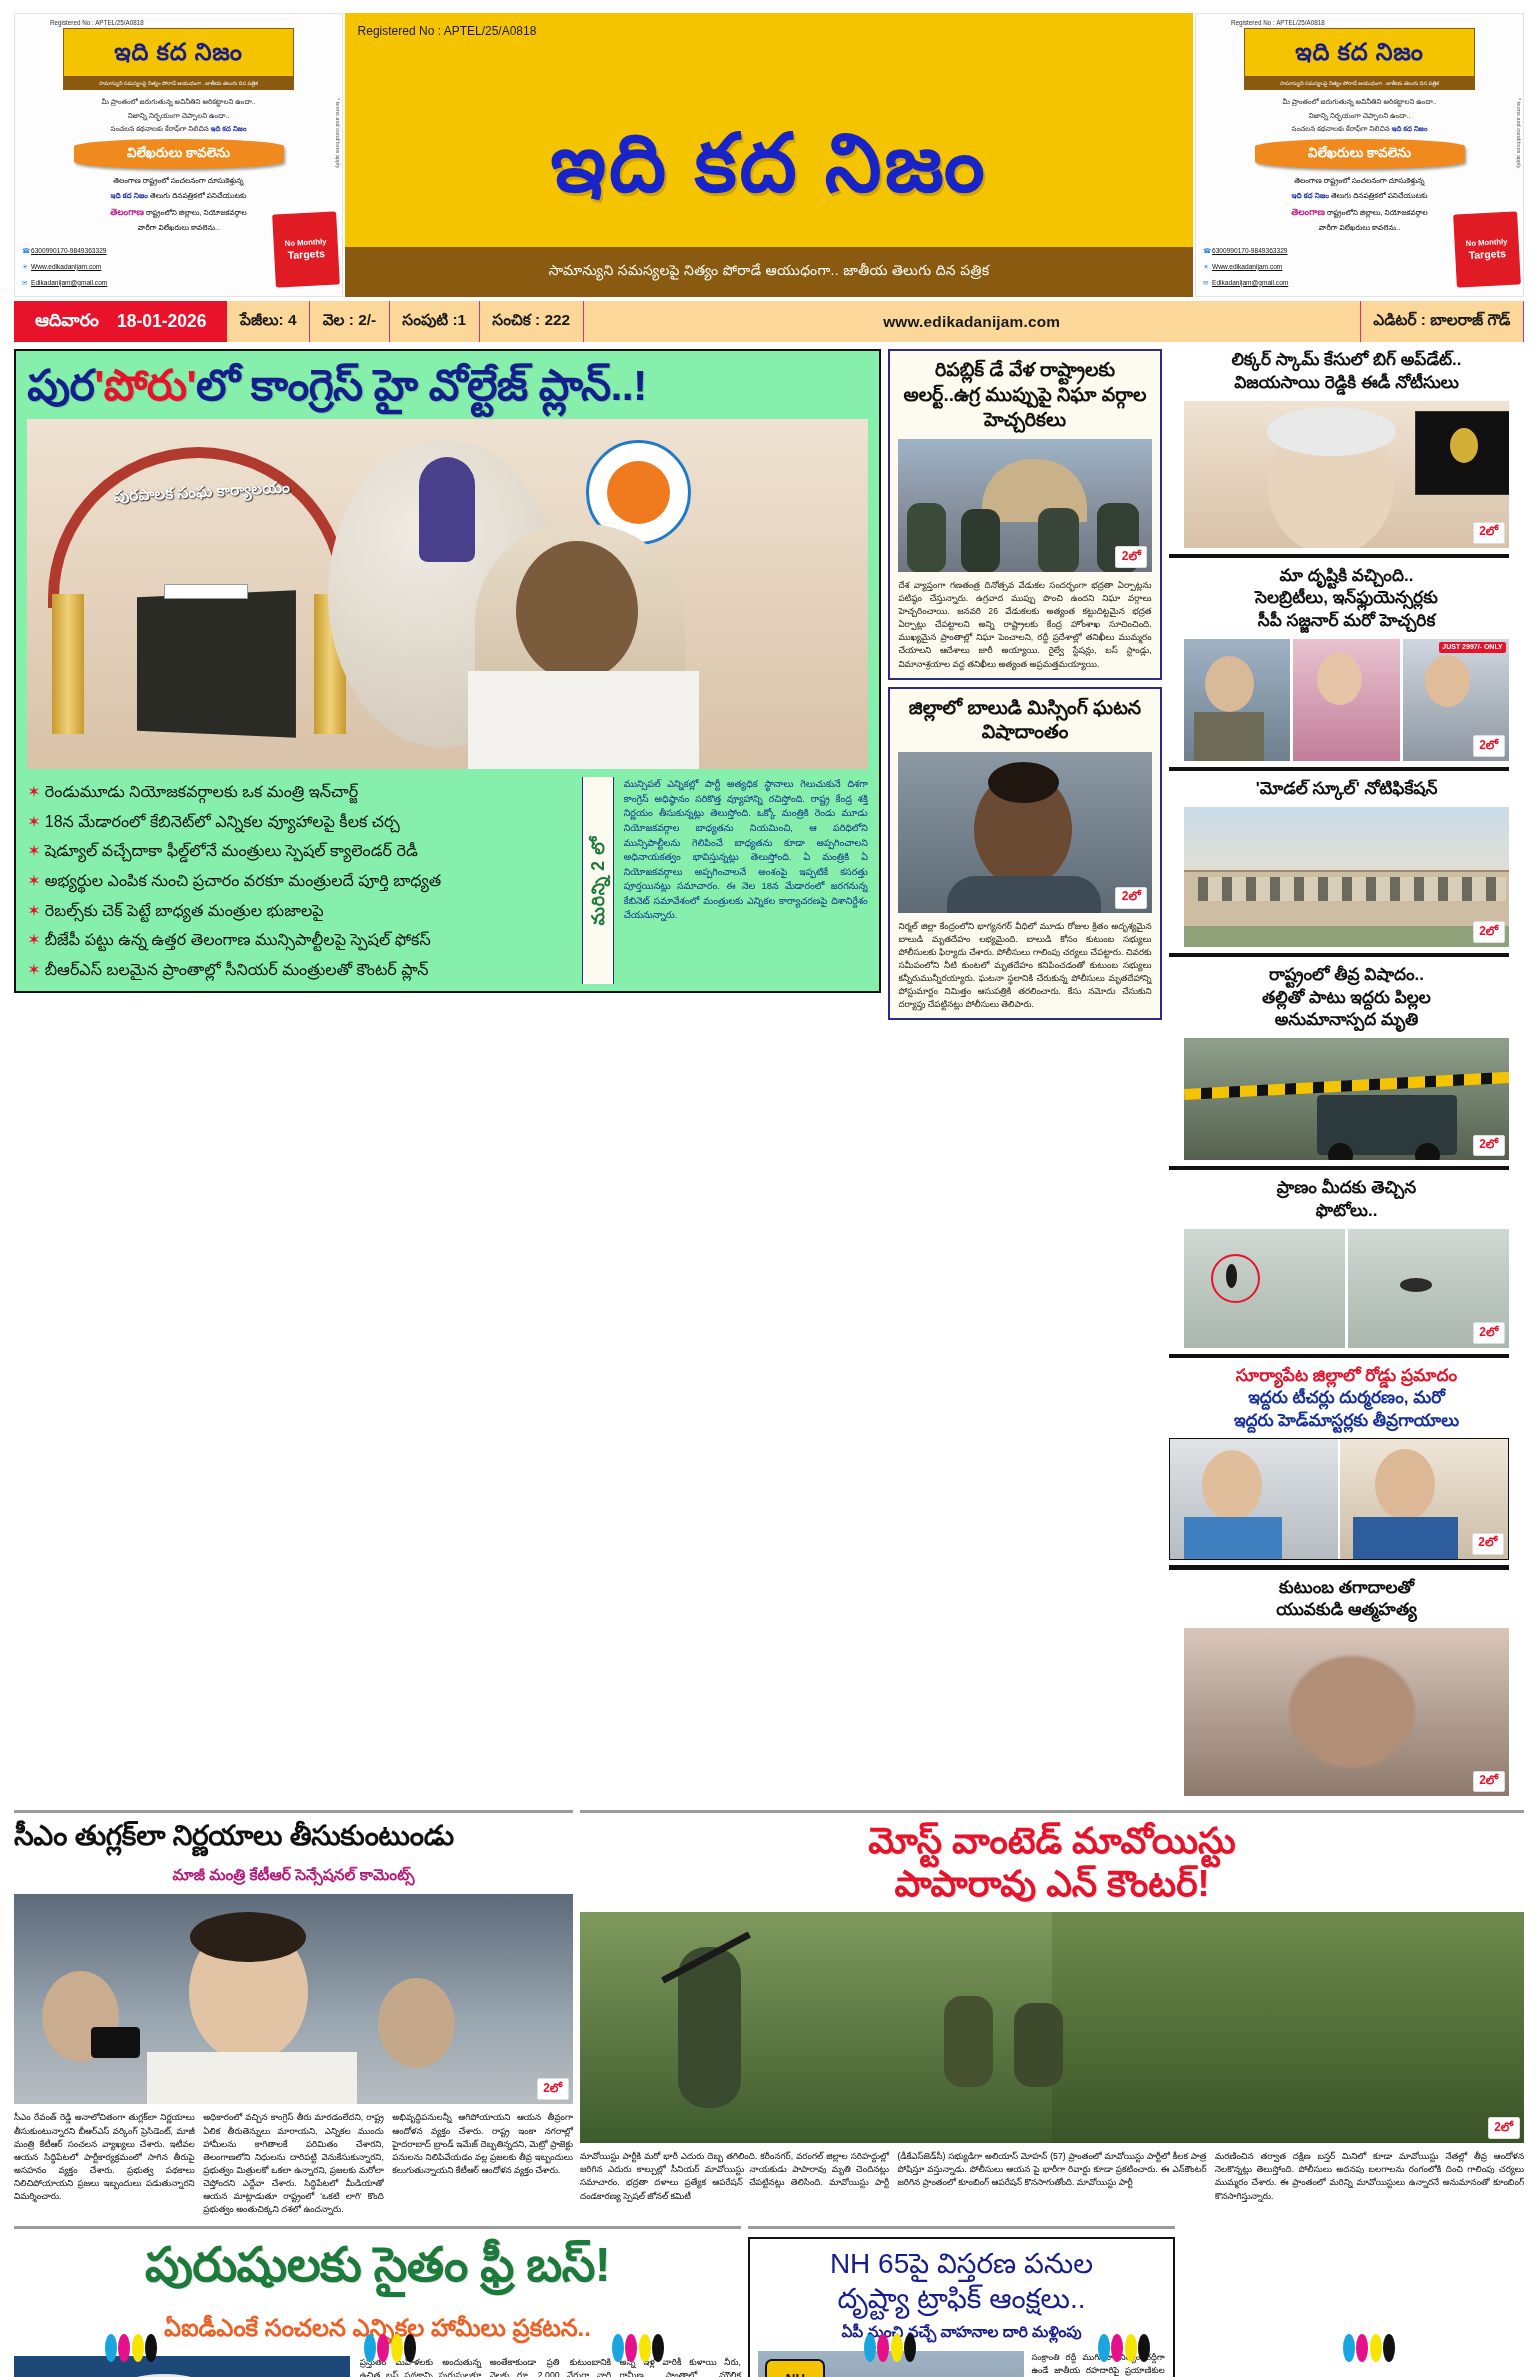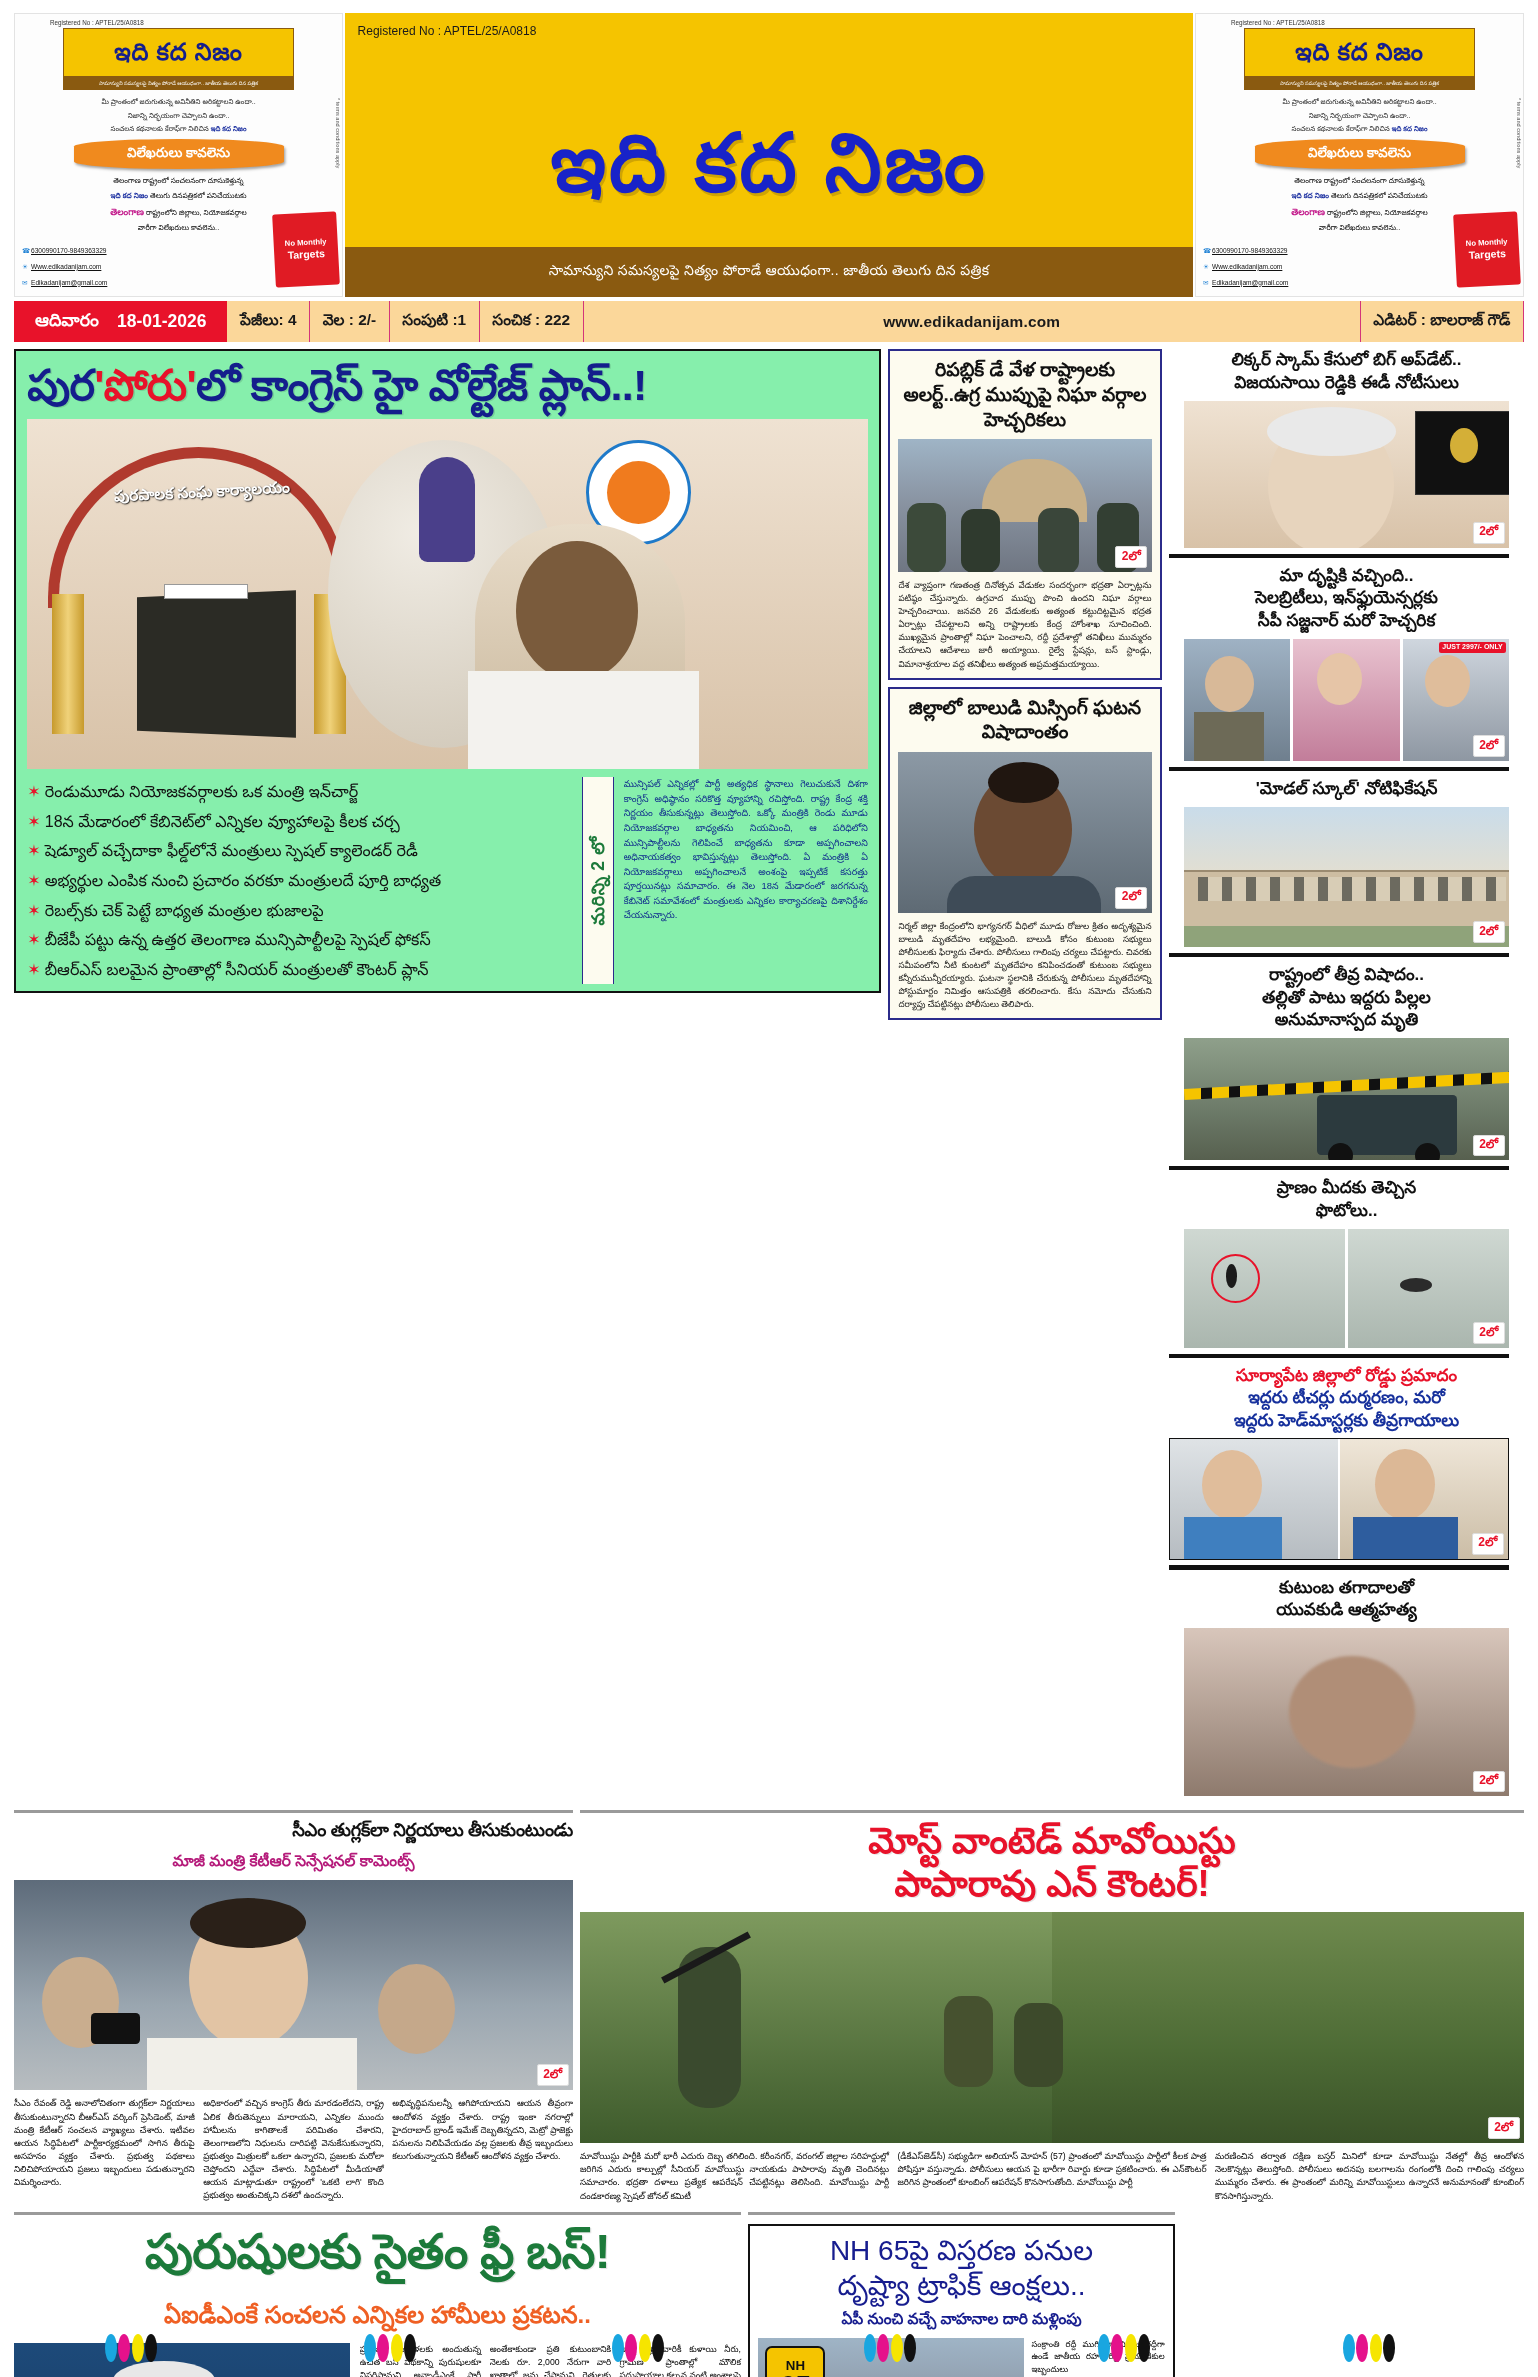--- a/index.html
+++ b/index.html
@@ -140,21 +140,21 @@
   
   .lo2 {
     position: absolute; right: 4.2px; bottom: 4.2px; background: #fff; color: #e8122a;
     font-weight: bold; font-size: 12px; padding: 1.4px 5.6px; border-radius: 2.1px;
     border: 0.7px solid #ddd;
   }
 
   
   .midsec { display: flex; gap: 7px; padding: 8.4px 14px 0 14px; }
   .ktr { width: 559px; border-top: 3.5px solid #9a9a9a; padding-top: 7px; }
-  .ktr h2 { font-size: 18px; font-weight: bold; text-align: right; color: #111; letter-spacing: -0.3px; }
+  .ktr h2 { font-size: 28px; font-weight: bold; text-align: left; color: #111; letter-spacing: -0.3px; }
   .ktr h4 { font-size: 15.4px; font-weight: bold; text-align: center; color: #b51a7a; margin-top: 7px; }
   .ktr .ph { margin-top: 7px; height: 210px; position: relative; overflow: hidden; }
   .ktr .cols { display: flex; gap: 8.4px; margin-top: 7px; }
   .ktr .cols p { font-size: 8.7px; line-height: 1.5; text-align: justify; flex: 1; }
 
   .maoist { flex: 1; border-top: 3.5px solid #9a9a9a; padding-top: 7px; }
   .maoist h2 {
     font-size: 36px; font-weight: bold; text-align: center; color: #e8122a;
     line-height: 1.18; text-shadow: 1.4px 1.4px 0 rgba(0,0,0,.10);
   }

